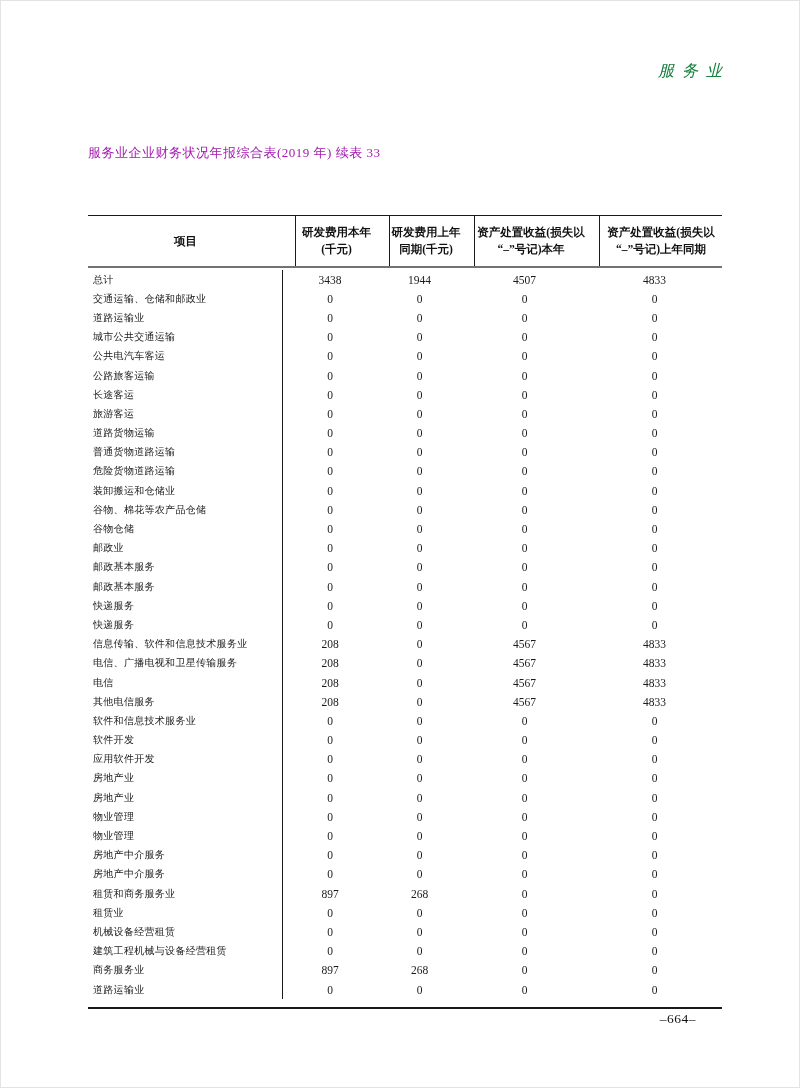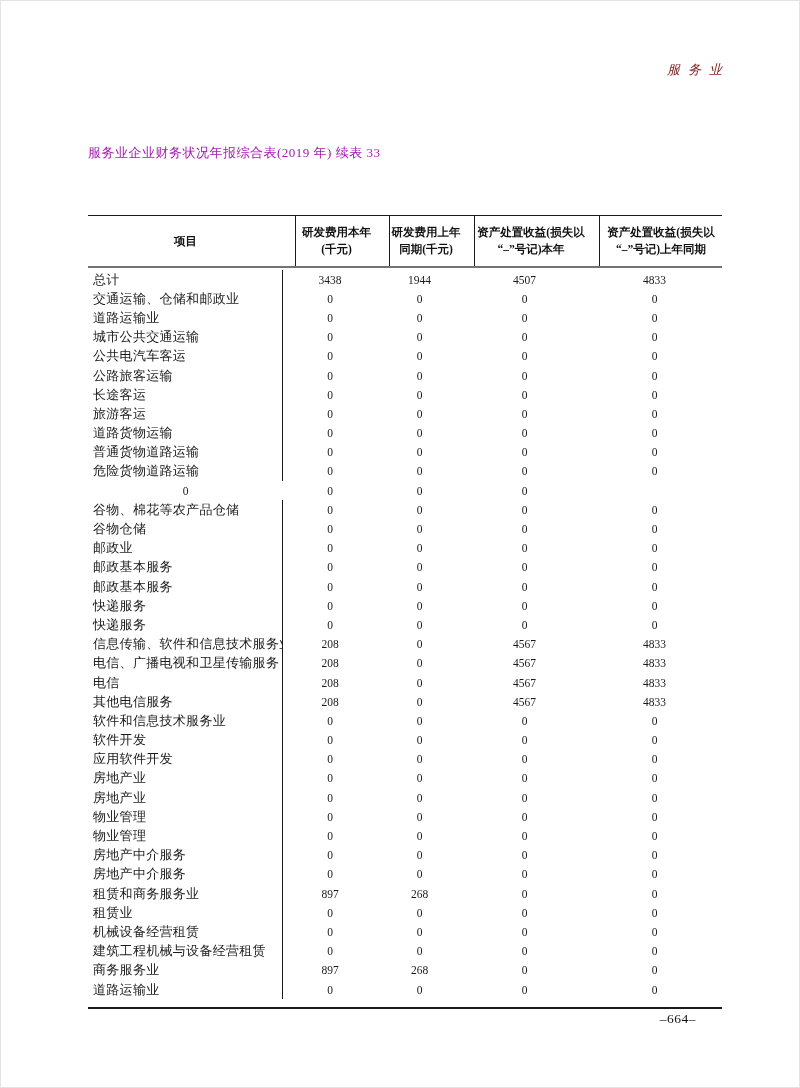--- a/index.html
+++ b/index.html
@@ -18,24 +18,24 @@
   .page-frame {
     position: absolute;
     inset: 0;
     border: 1px solid #e3e3e3;
     pointer-events: none;
   }
   .running-head {
     position: absolute;
     top: 61px;
     right: 70px;
-    font-size: 13px;
+    font-size: 16px;
     font-style: italic;
     letter-spacing: 8px;
-    color: #7f1d1d;
+    color: #15803d;
   }
   .doc-title {
     position: absolute;
     top: 144px;
     left: 88px;
     font-size: 13px;
     letter-spacing: 0.5px;
     color: #a21caf;
   }
   .stat-table {
@@ -74,21 +74,21 @@
     grid-template-columns: 195px 94px 85px 125px 135px;
     height: 19.2px;
     align-items: center;
   }
   .cell {
     box-sizing: border-box;
     overflow: hidden;
     white-space: nowrap;
   }
   .cell.label {
-    font-size: 13px;
+    font-size: 10px;
     padding-left: 5px;
     letter-spacing: 0.3px;
     align-self: stretch;
     display: flex;
     align-items: center;
     border-right: 1px solid #1a1a1a;
   }
   .cell.num {
     font-size: 11.5px;
     text-align: center;
@@ -216,20 +216,21 @@
 
   <div class="trow">
     <div class="cell label">危险货物道路运输</div>
     <div class="cell num">0</div>
     <div class="cell num">0</div>
     <div class="cell num">0</div>
     <div class="cell num">0</div>
   </div>
 
   <div class="trow">
+    <div class="cell label">装卸搬运和仓储业</div>
     <div class="cell num">0</div>
     <div class="cell num">0</div>
     <div class="cell num">0</div>
     <div class="cell num">0</div>
   </div>
 
   <div class="trow">
     <div class="cell label">谷物、棉花等农产品仓储</div>
     <div class="cell num">0</div>
     <div class="cell num">0</div>

